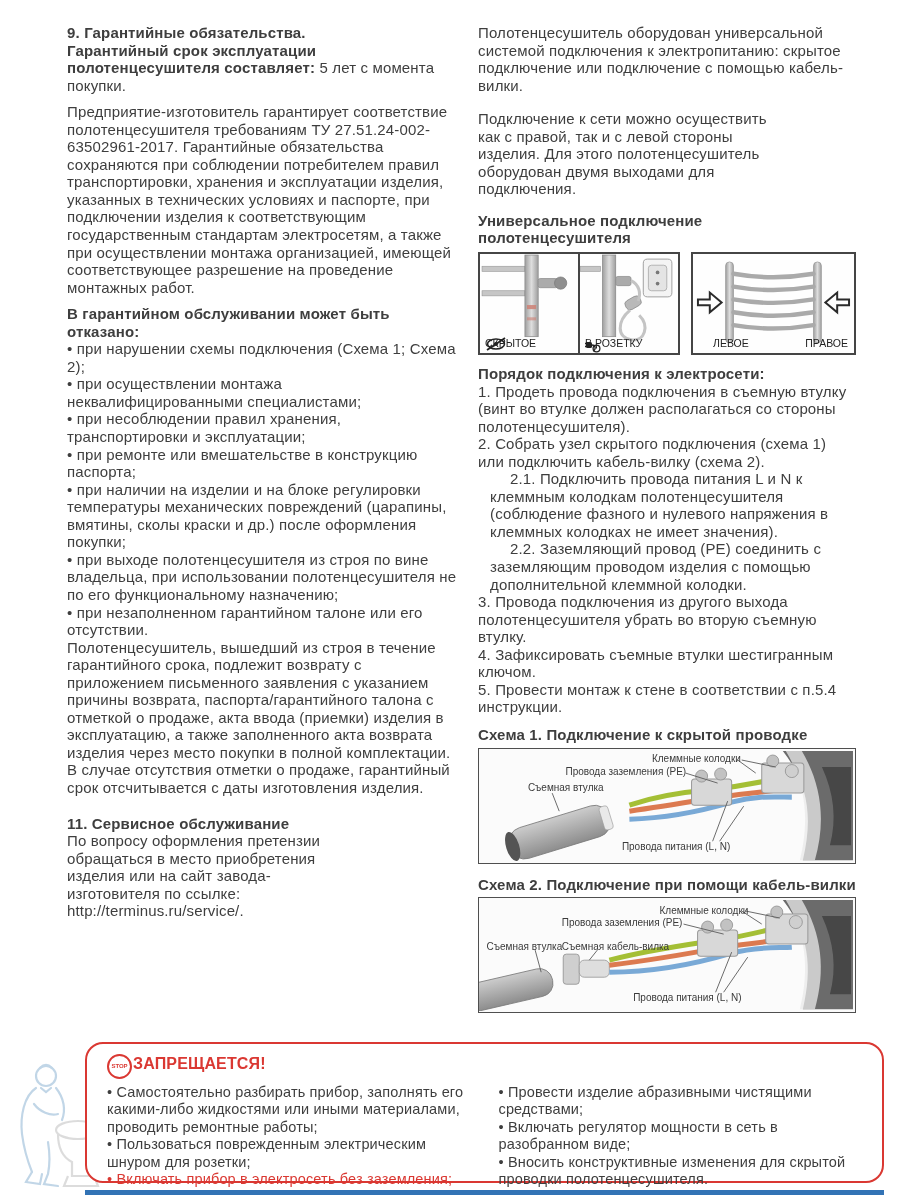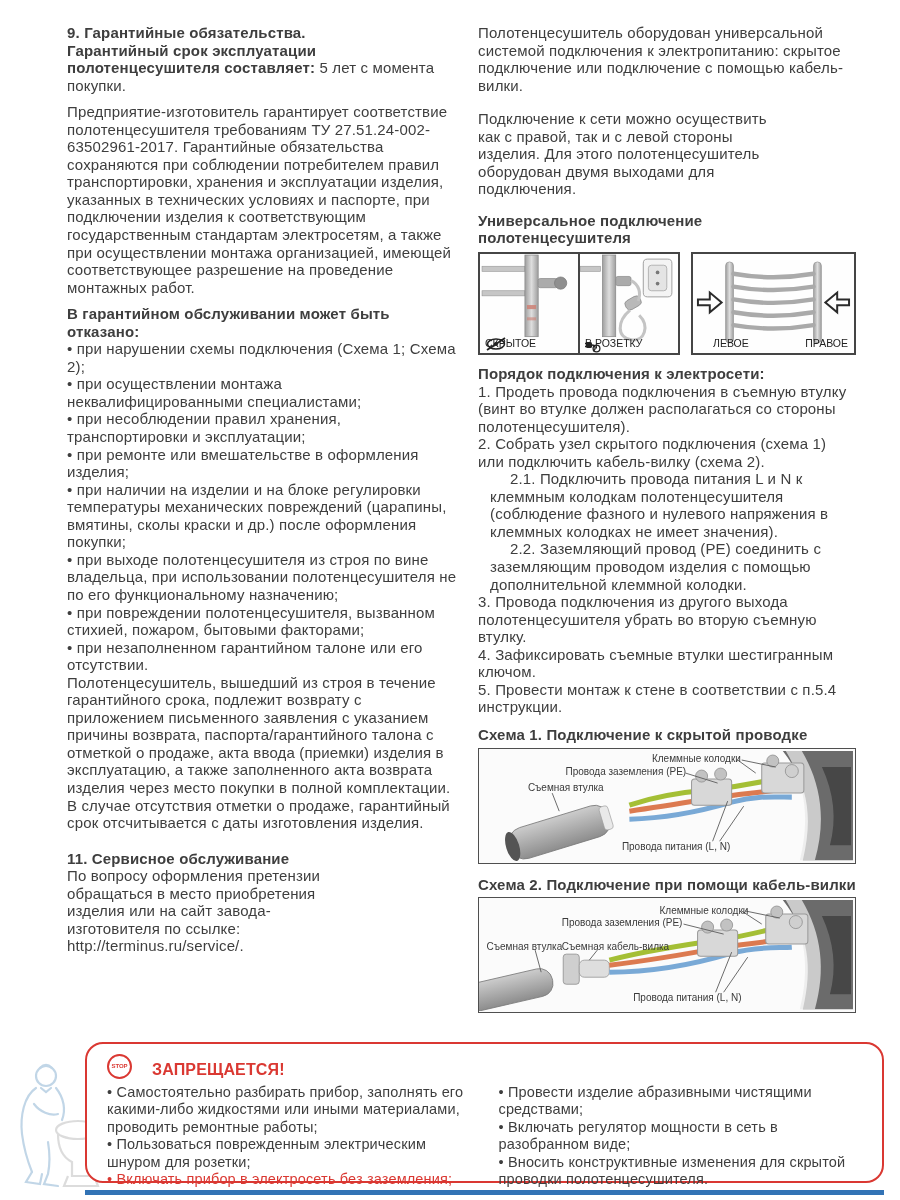--- a/index.html
+++ b/index.html
@@ -39,21 +39,21 @@
                 box-sizing:border-box; background:#fbfbfb; margin:0 0 12px 0; }
   .schema-fig svg { position:absolute; inset:0; }
   .lbl { position:absolute; font-size:10px; letter-spacing:0; color:#3a3a3a; white-space:nowrap; }
 
   
   .prohibited {
     position:absolute; left:85px; top:1042px; width:799px; height:141px; box-sizing:border-box;
     border:2.5px solid #da3832; border-radius:18px; background:#fff; z-index:2;
     padding:10px 18px 8px 20px; font-size:14.5px; line-height:1.2;
   }
-  .prohibited-head { display:flex; align-items:flex-end; gap:20px; color:#da3832; font-weight:700;
+  .prohibited-head { display:flex; align-items:flex-start; gap:1px; color:#da3832; font-weight:700;
                      font-size:16px; margin-bottom:5px; }
   .stop-icon { width:21px; height:21px; border:2px solid #da3832; border-radius:50%;
                display:flex; align-items:center; justify-content:center;
                font-size:6px; font-weight:700; color:#da3832; letter-spacing:0; }
   .prohibited-cols { display:flex; gap:26px; }
   .prohibited-cols > div { flex:1; }
   .red-item { color:#da3832; }
 
   
   .plumber { position:absolute; left:4px; top:1058px; z-index:1; opacity:0.85; }
@@ -72,24 +72,23 @@
     <div class="blk">
       <div class="b">9. Гарантийные обязательства.</div>
       <div><span class="b">Гарантийный срок эксплуатации полотенцесушителя составляет:</span><span> 5 лет с момента покупки.</span></div>
     </div>
     <p class="blk">Предприятие-изготовитель гарантирует соответствие полотенцесушителя требованиям ТУ 27.51.24-002-63502961-2017. Гарантийные обязательства сохраняются при соблюдении потребителем правил транспортировки, хранения и эксплуатации изделия, указанных в технических условиях и паспорте, при подключении изделия к соответствующим государственным стандартам электросетям, а также при осуществлении монтажа организацией, имеющей соответствующее разрешение на проведение монтажных работ.</p>
     <div class="b tight">В гарантийном обслуживании может быть отказано:</div>
     <div>
       <div class="tight">• при нарушении схемы подключения (Схема 1; Схема 2);</div>
       <div class="tight">• при осуществлении монтажа неквалифицированными специалистами;</div>
       <div class="tight">• при несоблюдении правил хранения, транспортировки и эксплуатации;</div>
-      <div class="tight">• при ремонте или вмешательстве в оформления изделия;</div>
+      <div class="tight">• при ремонте или вмешательстве в конструкцию паспорта;</div>
       <div class="tight">• при наличии на изделии и на блоке регулировки температуры механических повреждений (царапины, вмятины, сколы краски и др.) после оформления покупки;</div>
       <div class="tight">• при выходе полотенцесушителя из строя по вине владельца, при использовании полотенцесушителя не по его функциональному назначению;</div>
-      <div class="tight">• при повреждении полотенцесушителя, вызванном стихией, пожаром, бытовыми факторами;</div>
       <div class="tight">• при незаполненном гарантийном талоне или его отсутствии.</div>
     </div>
     <p class="tight">Полотенцесушитель, вышедший из строя в течение гарантийного срока, подлежит возврату с приложением письменного заявления с указанием причины возврата, паспорта/гарантийного талона с отметкой о продаже, акта ввода (приемки) изделия в эксплуатацию, а также заполненного акта возврата изделия через место покупки в полной комплектации. В случае отсутствия отметки о продаже, гарантийный срок отсчитывается с даты изготовления изделия.</p>
     <div class="gap-top">
       <div class="b">11. Сервисное обслуживание</div>
       <div class="narrow-sm">По вопросу оформления претензии обращаться в место приобретения изделия или на сайт завода-изготовителя по ссылке:</div>
       <div>http://terminus.ru/service/.</div>
     </div>
   </div>
 

